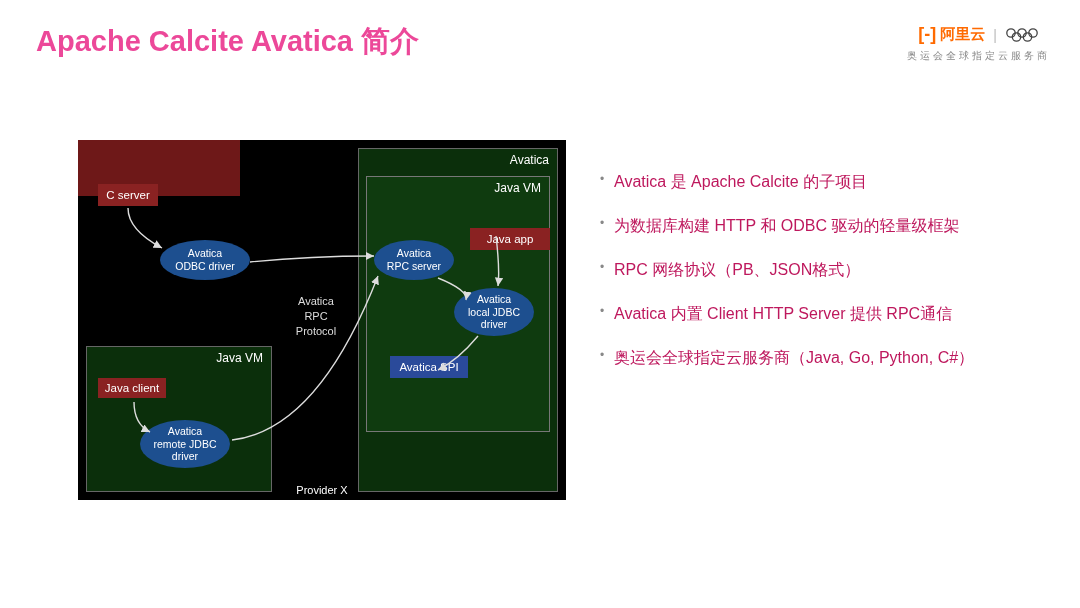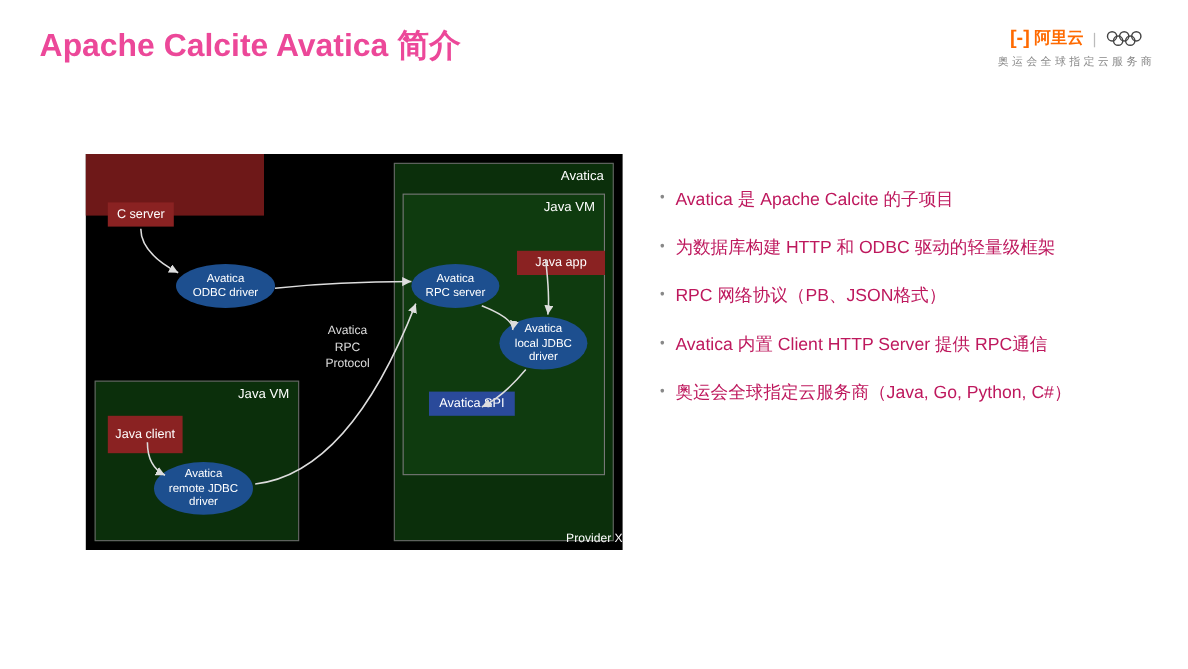--- a/index.html
+++ b/index.html
@@ -67,21 +67,21 @@
     font-size: 12px;
     position: absolute;
     top: 4px;
     right: 8px;
   }
   .client-box { left: 8px; top: 8px; width: 186px; height: 192px; background: #0b2f0b; }
   .javavm-box { left: 8px; top: 206px; width: 186px; height: 146px; background: #0b2f0b; }
   .server-box { left: 280px; top: 8px; width: 200px; height: 344px; background: #0b2f0b; }
   .inner-jvm { left: 288px; top: 36px; width: 184px; height: 256px; background: #0f3b0f; border: 1px solid #777; }
   .providerx { left: 300px; top: 226px; width: 162px; height: 56px; background: #6e1818; border: none; }
-  .providerx-label { color: #fff; font-size: 11px; position: absolute; bottom: 4px; left: 0; right: 0; text-align: right; }
+  .providerx-label { color: #fff; font-size: 11px; position: absolute; bottom: 4px; left: 0; right: 0; text-align: center; }
   .rect-node {
     position: absolute;
     background: #8a2222;
     color: #fff;
     font-size: 11.5px;
     display: flex;
     align-items: center;
     justify-content: center;
     padding: 3px 6px;
   }
@@ -163,21 +163,21 @@
     <div class="dbox-label">Avatica</div>
   </div>
   <div class="dbox inner-jvm">
     <div class="dbox-label">Java VM</div>
   </div>
   <div class="providerx">
     <div class="providerx-label">Provider X</div>
   </div>
 
   <div class="rect-node" style="left:20px; top:44px; width:60px; height:22px;">C server</div>
-  <div class="rect-node" style="left:20px; top:238px; width:68px; height:34px;">Java client</div>
+  <div class="rect-node" style="left:20px; top:238px; width:68px; height:20px;">Java client</div>
   <div class="rect-node" style="left:392px; top:72px; width:80px; height:22px;margin-top:16px;">Java app</div>
   <div class="rect-node" style="left:312px; top:216px; width:78px; height:22px; background:#2a4a9a;">Avatica SPI</div>
 
   <div class="ellipse-node" style="left:82px; top:100px; width:90px; height:40px;">Avatica<br>ODBC driver</div>
   <div class="ellipse-node" style="left:62px; top:280px; width:90px; height:48px;">Avatica<br>remote JDBC<br>driver</div>
   <div class="ellipse-node" style="left:296px; top:100px; width:80px; height:40px;">Avatica<br>RPC server</div>
   <div class="ellipse-node" style="left:376px; top:148px; width:80px; height:48px;">Avatica<br>local JDBC<br>driver</div>
 
   <div class="protocol-text" style="left:210px; top:154px; width:56px;">Avatica<br>RPC<br>Protocol</div>
 

